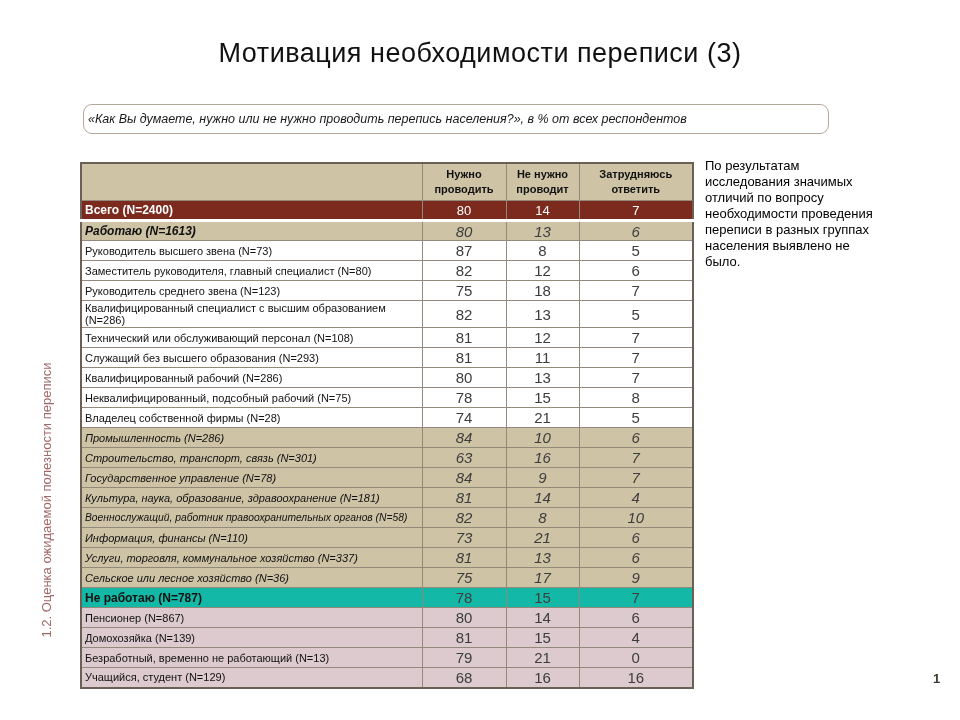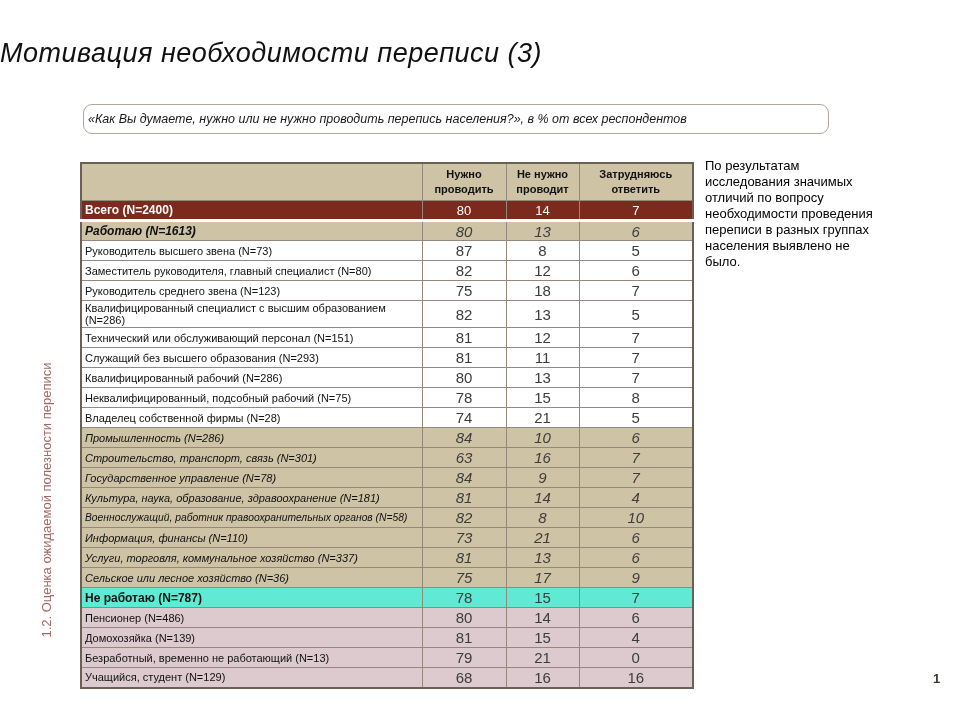--- a/index.html
+++ b/index.html
@@ -3,23 +3,22 @@
 <meta charset="utf-8">
 <style>
   html,body { margin:0; padding:0; }
   body { font-family:"Liberation Sans", sans-serif; background:#ffffff; }
   .slide {
     position:relative; width:960px; height:720px; background:#ffffff;
     overflow:hidden;
   }
   .title {
     position:absolute; top:38px; left:0; width:100%;
-    font-size:27px; color:#111111; font-weight:400;
+    text-align:center; font-size:27px; color:#111111; font-weight:400;
     letter-spacing:0.5px;
-    font-style:italic;
   }
   .subtitle-box {
     position:absolute; left:83px; top:104px; width:746px; height:30px;
     border:1px solid #b5a79a; border-radius:9px;
     display:flex; align-items:center; padding-left:4px; box-sizing:border-box;
     background:#ffffff;
   }
   .subtitle-box span {
     font-style:italic; font-size:12.5px; color:#1a1a1a;
   }
@@ -57,21 +56,21 @@
   table.data td.val {
     text-align:center; font-size:15px; color:#3d3d3d; padding:0;
   }
   table.data tbody tr { height:20px; }
   tr.total td { background:#7b2a1d; border-bottom:3px solid #ffffff; }
   tr.total td.label { font-weight:bold; font-size:12px; color:#ffffff; }
   tr.total td.val { color:#ffffff; font-size:13px; }
   tr.group-tan td, tr.tan td { background:#cfc3a6;font-style:italic; }
   tr.group-tan { height:24px; }
   tr.group-tan td.label { font-weight:bold; font-size:12px; }
-  tr.group-pink td { background:#5eead4; }
+  tr.group-pink td { background:#14b8a6; }
   tr.group-pink { height:22px; }
   tr.group-pink td.label { font-weight:bold; font-size:12px; }
   tr.pink td { background:#dccacf; }
   tr.white td { background:#ffffff; }
   tr.small td.label { font-size:10.3px; }
 </style>
 </head>
 <body>
 
 <div class="slide">
@@ -130,21 +129,21 @@
           <td class="val">18</td>
           <td class="val">7</td>
         </tr>
         <tr class="white">
           <td class="label">Квалифицированный специалист с высшим образованием (N=286)</td>
           <td class="val">82</td>
           <td class="val">13</td>
           <td class="val">5</td>
         </tr>
         <tr class="white">
-          <td class="label">Технический или обслуживающий персонал (N=151)</td>
+          <td class="label">Технический или обслуживающий персонал (N=108)</td>
           <td class="val">81</td>
           <td class="val">12</td>
           <td class="val">7</td>
         </tr>
         <tr class="white">
           <td class="label">Служащий без высшего образования  (N=293)</td>
           <td class="val">81</td>
           <td class="val">11</td>
           <td class="val">7</td>
         </tr>
@@ -214,21 +213,21 @@
           <td class="val">17</td>
           <td class="val">9</td>
         </tr>
         <tr class="group-pink">
           <td class="label">Не работаю (N=787)</td>
           <td class="val">78</td>
           <td class="val">15</td>
           <td class="val">7</td>
         </tr>
         <tr class="pink">
-          <td class="label">Пенсионер  (N=486)</td>
+          <td class="label">Пенсионер  (N=867)</td>
           <td class="val">80</td>
           <td class="val">14</td>
           <td class="val">6</td>
         </tr>
         <tr class="pink">
           <td class="label">Домохозяйка  (N=139)</td>
           <td class="val">81</td>
           <td class="val">15</td>
           <td class="val">4</td>
         </tr>

